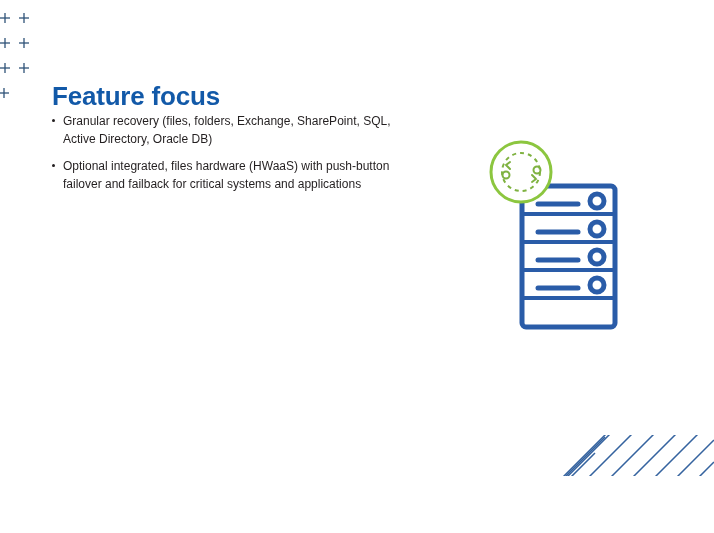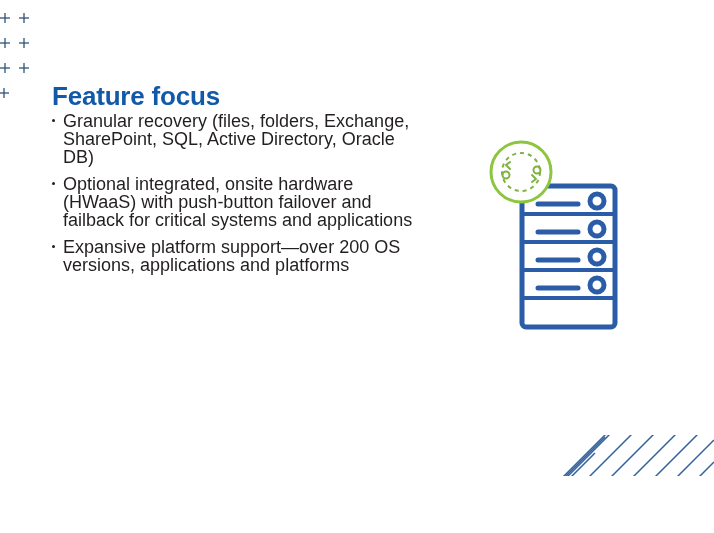--- a/index.html
+++ b/index.html
@@ -47,21 +47,21 @@
     top: 112px;
     width: 372px;
     margin: 0;
     padding: 0;
     list-style: none;
   }
   #feature-list li {
     position: relative;
     padding-left: 11px;
     margin-bottom: 9px;
-    font-size: 18px;
+    font-size: 12px;
     line-height: 18px;
     color: #231f20;
   }
   #feature-list li::before {
     content: "";
     position: absolute;
     left: 0;
     top: 7px;
     width: 3px;
     height: 3px;
@@ -123,22 +123,21 @@
           <line x1="0" y1="93" x2="9" y2="93"></line>
           <line x1="4" y1="88" x2="4" y2="98"></line>
         </g>
     </g>
   </svg>
 
   <h1 id="page-title">Feature focus</h1>
 
   <ul id="feature-list">
     <li>Granular recovery (files, folders, Exchange, SharePoint, SQL, Active Directory, Oracle DB)</li>
-    <li>Optional integrated, onsite hardware (HWaaS) with push-button failover and failback for critical systems and applications</li>
-    <li>Expansive platform support—over 200 OS versions, applications and platforms</li>
+    <li>Optional integrated, files hardware (HWaaS) with push-button failover and failback for critical systems and applications</li>
   </ul>
 
   <svg id="server-illustration" viewBox="0 0 150 205" xmlns="http://www.w3.org/2000/svg">
 
     <g>
       <rect x="42" y="54" width="93" height="141" rx="4" ry="4" fill="#ffffff" stroke="#2a5ca8" stroke-width="5"></rect>
       <line x1="42" y1="82" x2="135" y2="82" stroke="#2a5ca8" stroke-width="4"></line>
       <line x1="42" y1="110" x2="135" y2="110" stroke="#2a5ca8" stroke-width="4"></line>
       <line x1="42" y1="138" x2="135" y2="138" stroke="#2a5ca8" stroke-width="4"></line>
       <line x1="42" y1="166" x2="135" y2="166" stroke="#2a5ca8" stroke-width="4"></line>

